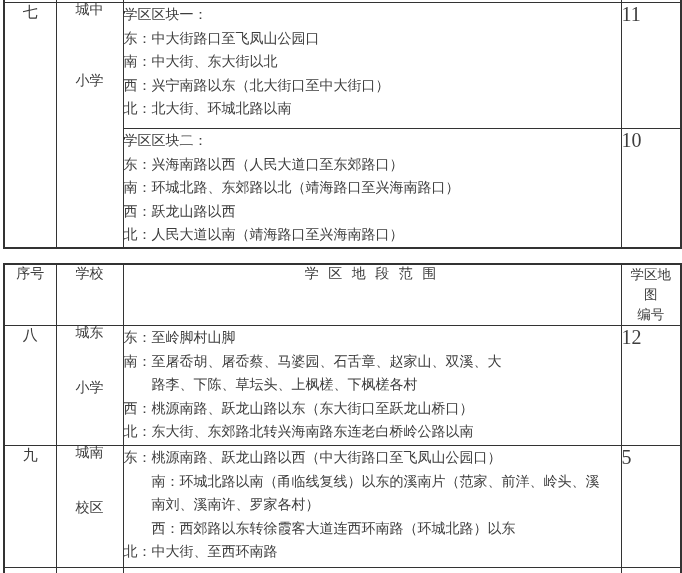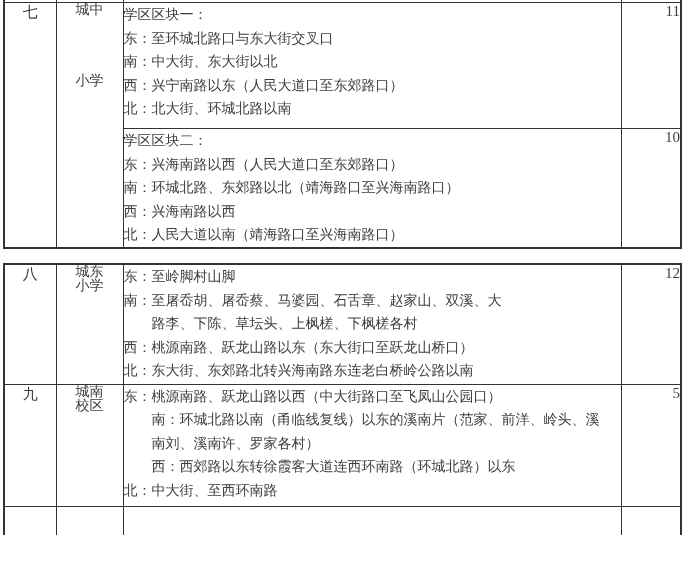--- a/index.html
+++ b/index.html
@@ -63,30 +63,30 @@
   }
   .cell-school { vertical-align: middle; }
   .school-stack {
     display: flex;
     flex-direction: column;
     align-items: center;
     justify-content: center;
     line-height: 1;
   }
   .t1 .school-stack { gap: 57px; }
-  .t2 .school-stack { }
+  .t2 .school-stack { gap: 41px; }
   .cell-range {
     padding: 4px 6px 0 7px;
     line-height: 23.5px;
   }
   .cell-range .ln { white-space: pre-wrap; }
   .cell-mapno {
-    text-align: right;
+    text-align: left;
     vertical-align: middle;
-    font-size: 15px;
+    font-size: 20px;
   }
   .hdr td {
     text-align: center;
     vertical-align: middle;
     font-weight: normal;
   }
   .range-hdr { letter-spacing: 3px; }
   .mapno-hdr { line-height: 20px; padding: 2px 0; font-size: 13.5px; }
 </style>
 </head>
@@ -111,48 +111,58 @@
     <tr class="r-a">
       <td class="cell-seq" rowspan="2">七</td>
       <td class="cell-school" rowspan="2">
         <div class="school-stack">
           <div>城中</div>
           <div>小学</div>
         </div>
       </td>
       <td class="cell-range">
         <div class="ln">学区区块一：</div>
-        <div class="ln">东：至环城北路口与东大街交叉口</div>
+        <div class="ln">东：中大街路口至飞凤山公园口</div>
         <div class="ln">南：中大街、东大街以北</div>
-        <div class="ln">西：兴宁南路以东（人民大道口至东郊路口）</div>
+        <div class="ln">西：兴宁南路以东（北大街口至中大街口）</div>
         <div class="ln">北：北大街、环城北路以南</div>
       </td>
       <td class="cell-mapno">11</td>
     </tr>
     <tr class="r-b">
       <td class="cell-range">
         <div class="ln">学区区块二：</div>
         <div class="ln">东：兴海南路以西（人民大道口至东郊路口）</div>
         <div class="ln">南：环城北路、东郊路以北（靖海路口至兴海南路口）</div>
-        <div class="ln">西：兴海南路以西</div>
+        <div class="ln">西：跃龙山路以西</div>
         <div class="ln">北：人民大道以南（靖海路口至兴海南路口）</div>
       </td>
       <td class="cell-mapno">10</td>
     </tr>
   </tbody>
     </table>
 
   <table class="tbl t2">
     <colgroup>
       <col style="width:52px">
         <col style="width:67px">
         <col style="width:498px">
         <col style="width:60px">
     </colgroup>
     <tbody>
+        <tr class="hdr">
+      <td>序号</td>
+      <td>学校</td>
+      <td class="range-hdr">学 区 地 段 范 围</td>
+      <td class="mapno-hdr">
+        <div>学区地</div>
+        <div>图</div>
+        <div>编号</div>
+      </td>
+    </tr>
     <tr class="r8">
       <td class="cell-seq">八</td>
       <td class="cell-school">
         <div class="school-stack">
           <div>城东</div>
           <div>小学</div>
         </div>
       </td>
       <td class="cell-range">
         <div class="ln">东：至岭脚村山脚</div>

